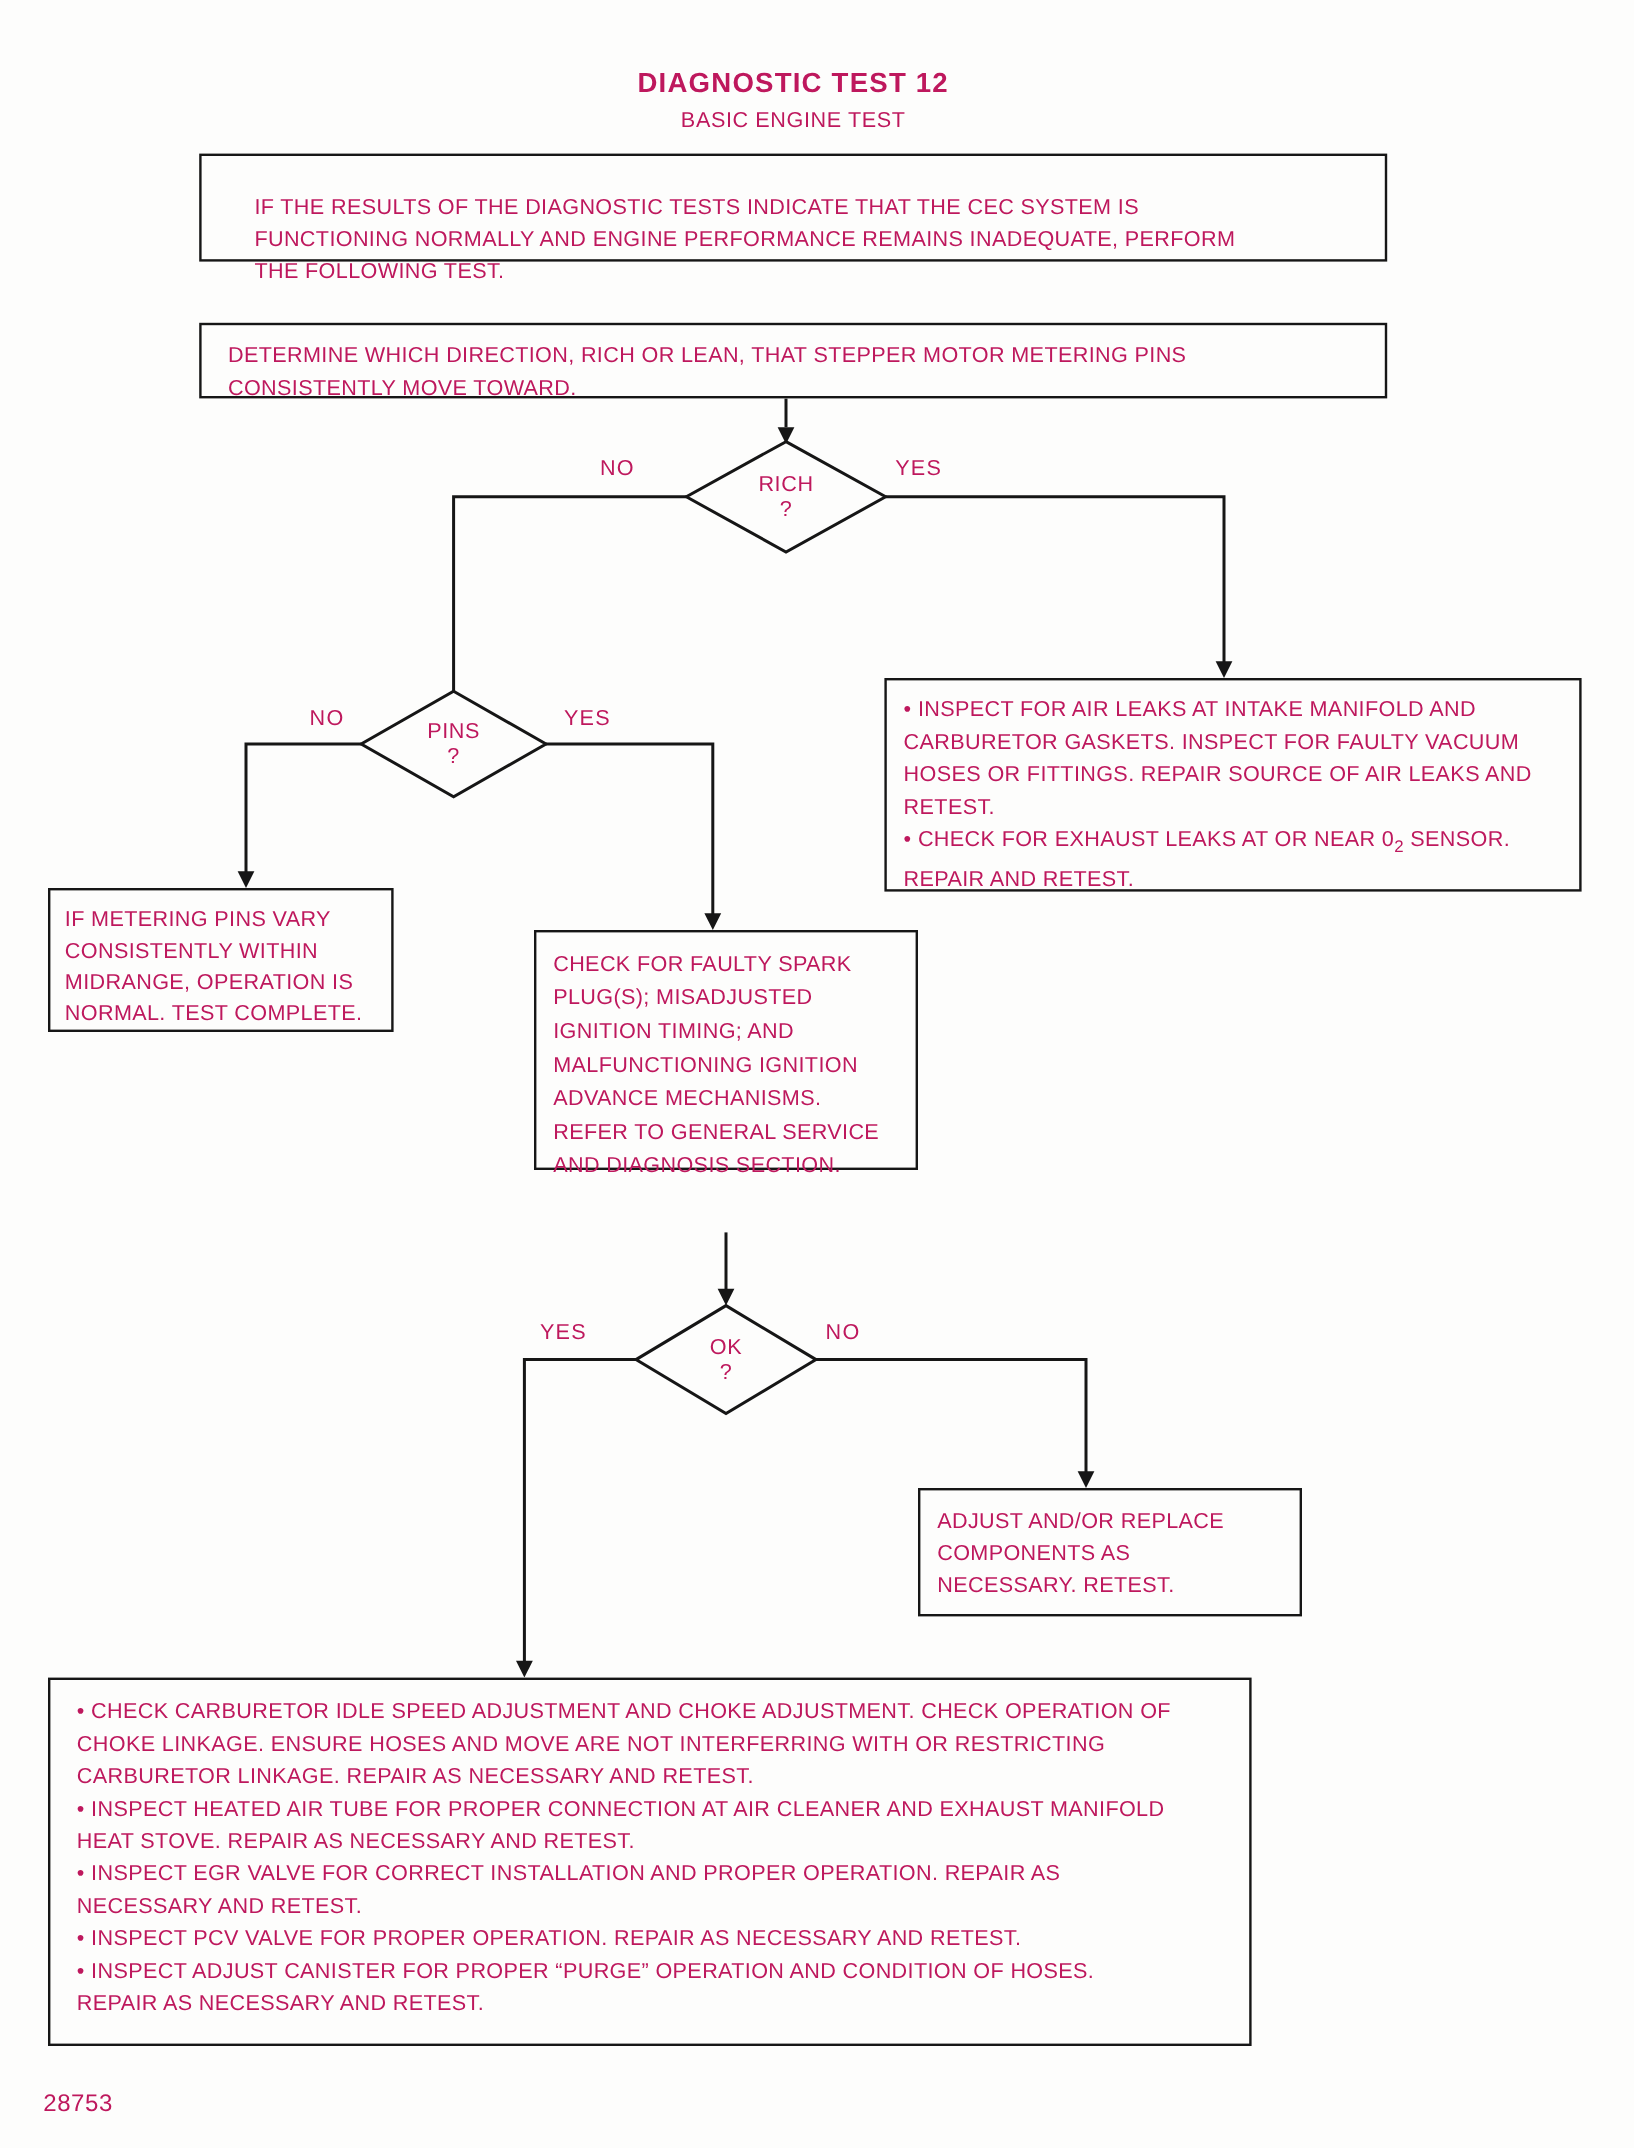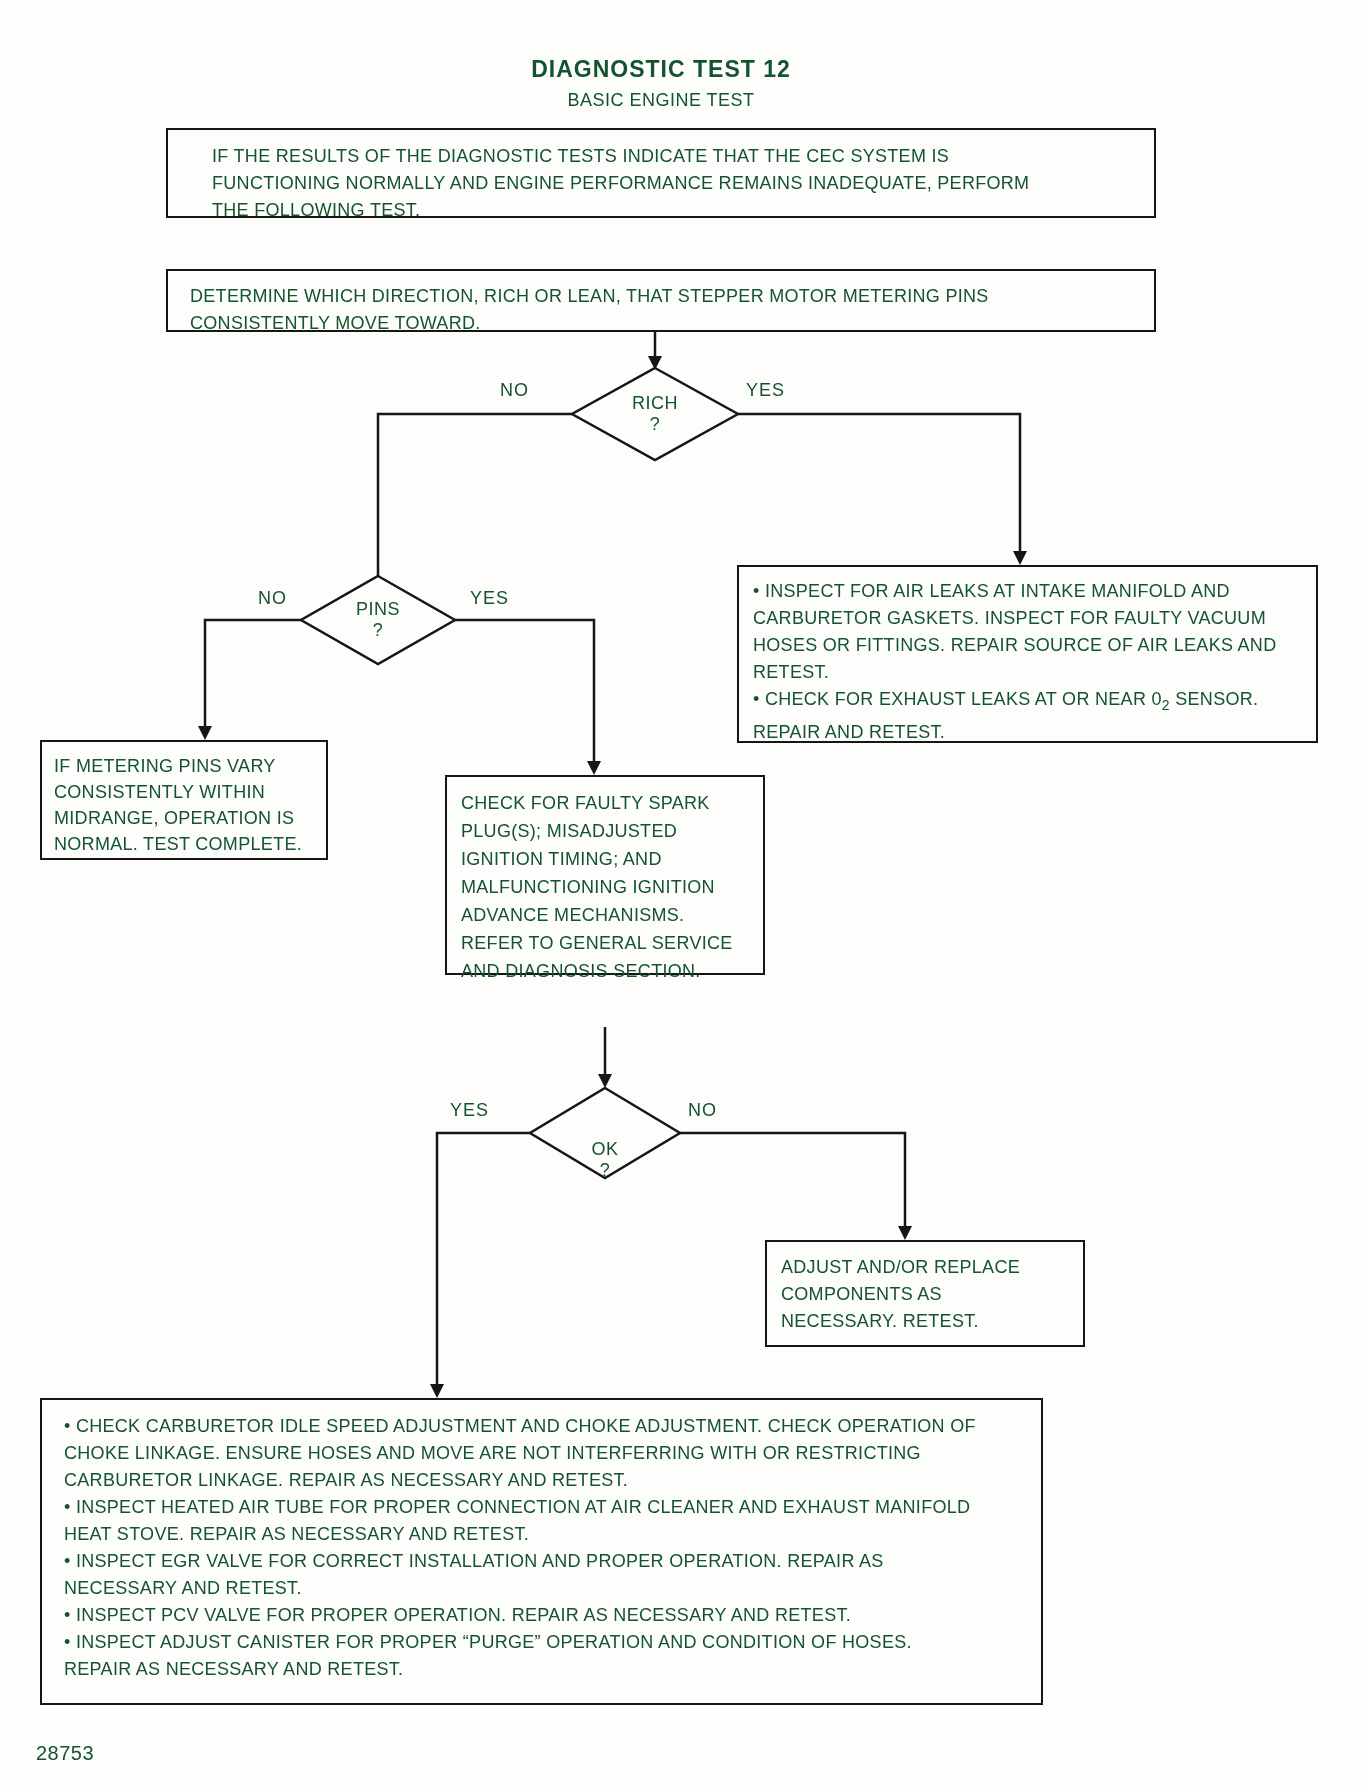--- a/index.html
+++ b/index.html
@@ -3,21 +3,21 @@
 <meta charset="utf-8">
 <style>
   * { box-sizing: border-box; margin: 0; padding: 0; }
   html, body { background: #ffffff; }
   .canvas {
     position: relative;
     width: 1362px;
     height: 1790px;
     background: #fdfdfc;
     font-family: "Liberation Sans", sans-serif;
-    color: #14532d;
+    color: #be185d;
     overflow: hidden;
   }
   .title {
     position: absolute; left: 166px; top: 56px; width: 990px;
     text-align: center; font-size: 23px; font-weight: 700; letter-spacing: 1px;
   }
   .subtitle {
     position: absolute; left: 166px; top: 90px; width: 990px;
     text-align: center; font-size: 18px; letter-spacing: 0.5px;
   }
@@ -26,34 +26,34 @@
   .overlay polygon.arrow { fill: #161616; stroke: none; }
   .overlay polygon.diamond { fill: #fdfdfc; stroke: #161616; stroke-width: 2.5; }
   .box {
     position: absolute;
     border: 2px solid #161616;
     background: #fdfdfc;
     font-size: 18px;
     line-height: 27px;
     letter-spacing: 0.3px;
   }
-  .box-intro      { left: 166px; top: 128px;  width: 990px;  height: 90px;  padding: 13px 110px 12px 44px; }
+  .box-intro      { left: 166px; top: 128px;  width: 990px;  height: 90px;  padding: 29px 110px 12px 44px; }
   .box-determine  { left: 166px; top: 269px;  width: 990px;  height: 63px;  padding: 12px 150px 23px 22px; }
   .box-airleaks   { left: 737px; top: 565px;  width: 581px;  height: 178px; padding: 11px 12px 10px 14px; }
   .box-metering   { left: 40px;  top: 740px;  width: 288px;  height: 120px; padding: 11px 8px 10px 12px; line-height: 26px; }
   .box-spark      { left: 445px; top: 775px;  width: 320px;  height: 200px; padding: 12px 14px; line-height: 28px; }
   .box-adjust     { left: 765px; top: 1240px; width: 320px;  height: 107px; padding: 12px 29px 12px 14px; }
   .box-final      { left: 40px;  top: 1398px; width: 1003px; height: 307px; padding: 13px 60px 12px 22px; }
   .dlabel {
     position: absolute; width: 120px; text-align: center;
     font-size: 18px; line-height: 21px; letter-spacing: 0.5px;
   }
   .dlabel-rich { left: 595px; top: 393px; }
   .dlabel-lean { left: 318px; top: 599px; }
-  .dlabel-ok   { left: 545px; top: 1112px; margin-top: 27px; }
+  .dlabel-ok   { left: 545px; top: 1112px; }
   .elabel {
     position: absolute; font-size: 18px; letter-spacing: 1px;
   }
   .el-rich-no  { left: 500px; top: 380px; }
   .el-rich-yes { left: 746px; top: 380px; }
   .el-lean-no  { left: 258px; top: 588px; }
   .el-lean-yes { left: 470px; top: 588px; }
   .el-ok-yes   { left: 450px; top: 1100px; }
   .el-ok-no    { left: 688px; top: 1100px; }
   .bullet-line { margin: 0; }

